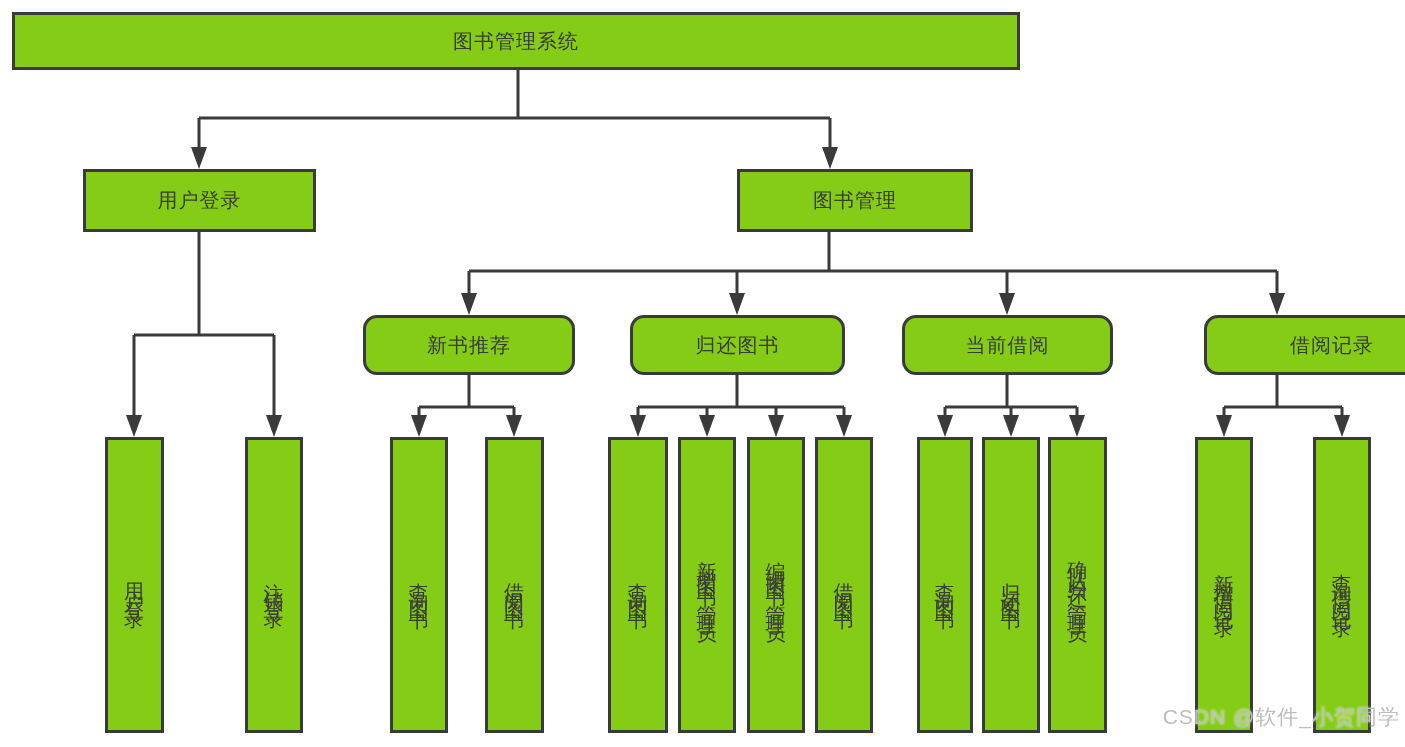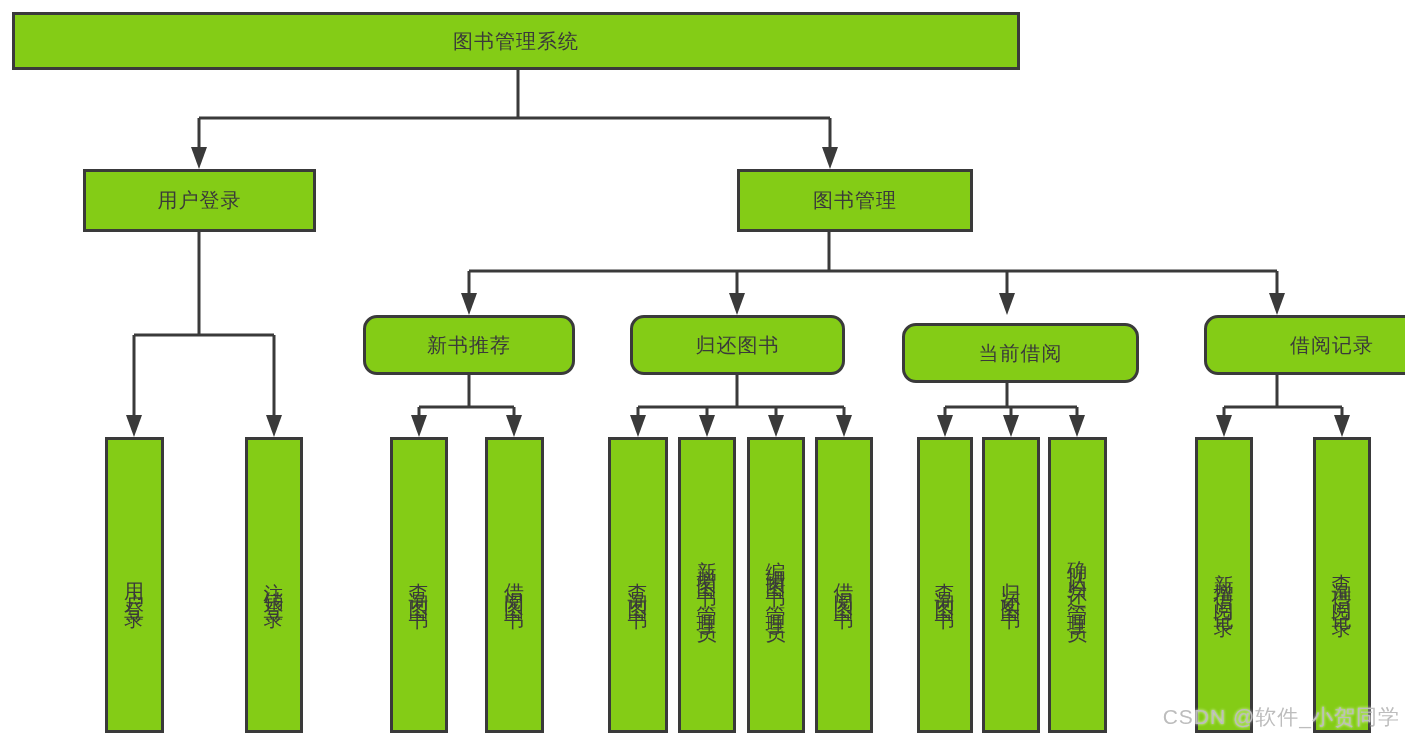--- a/index.html
+++ b/index.html
@@ -71,21 +71,21 @@
 <div class="node l2" style="left:737px;width:236px;text-align:right;">
   <span>图书管理</span>
 </div>
 
 <div class="node l3" style="left:363px;width:212px;">
   <span>新书推荐</span>
 </div>
 <div class="node l3" style="left:630px;width:215px;">
   <span>归还图书</span>
 </div>
-<div class="node l3" style="left:902px;width:237px;margin-top:8px;">
+<div class="node l3" style="left:902px;width:211px;">
   <span>当前借阅</span>
 </div>
 <div class="node l3" style="left:1204px;width:256px;">
   <span>借阅记录</span>
 </div>
 
 <div class="vnode" style="left:105px;width:59px;">
   <span class="vtext">用户登录</span>
 </div>
 <div class="vnode" style="left:245px;width:58px;">

